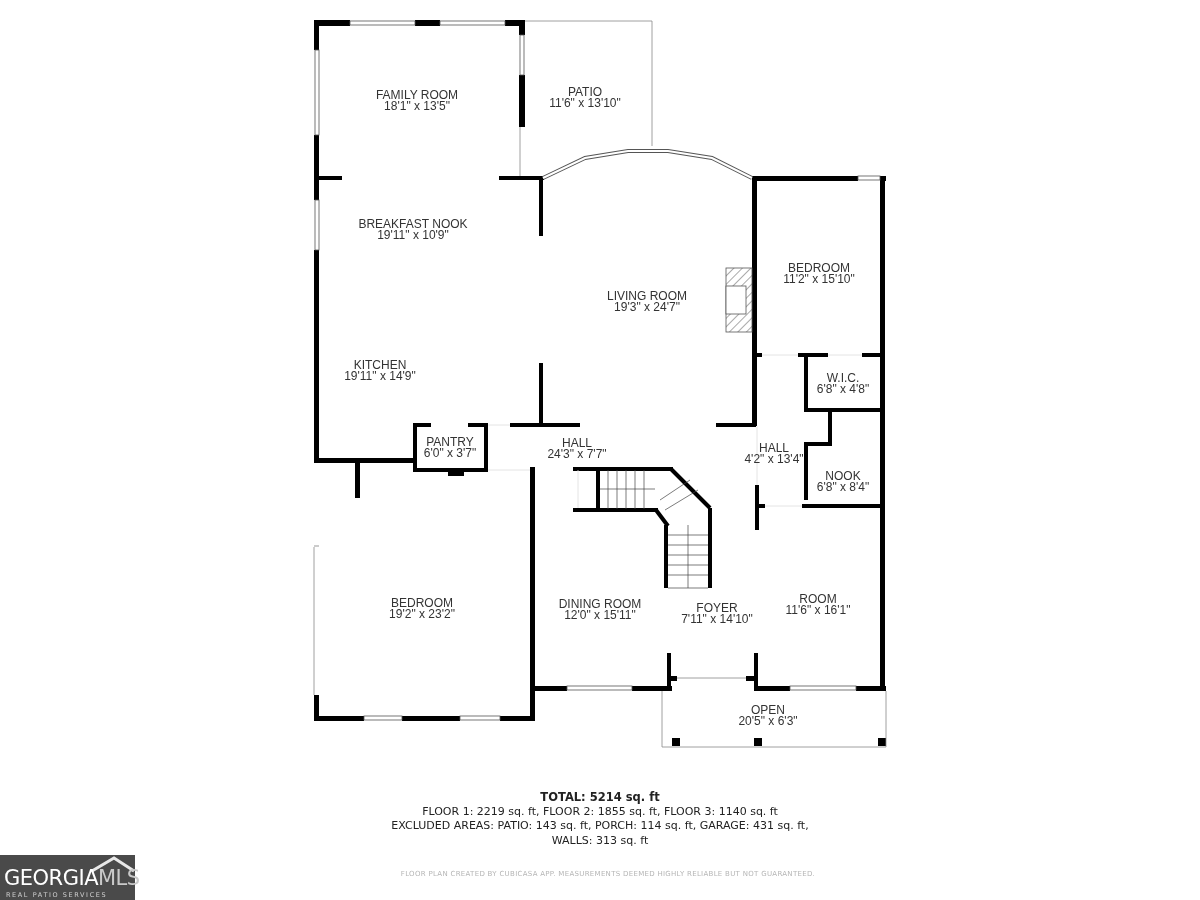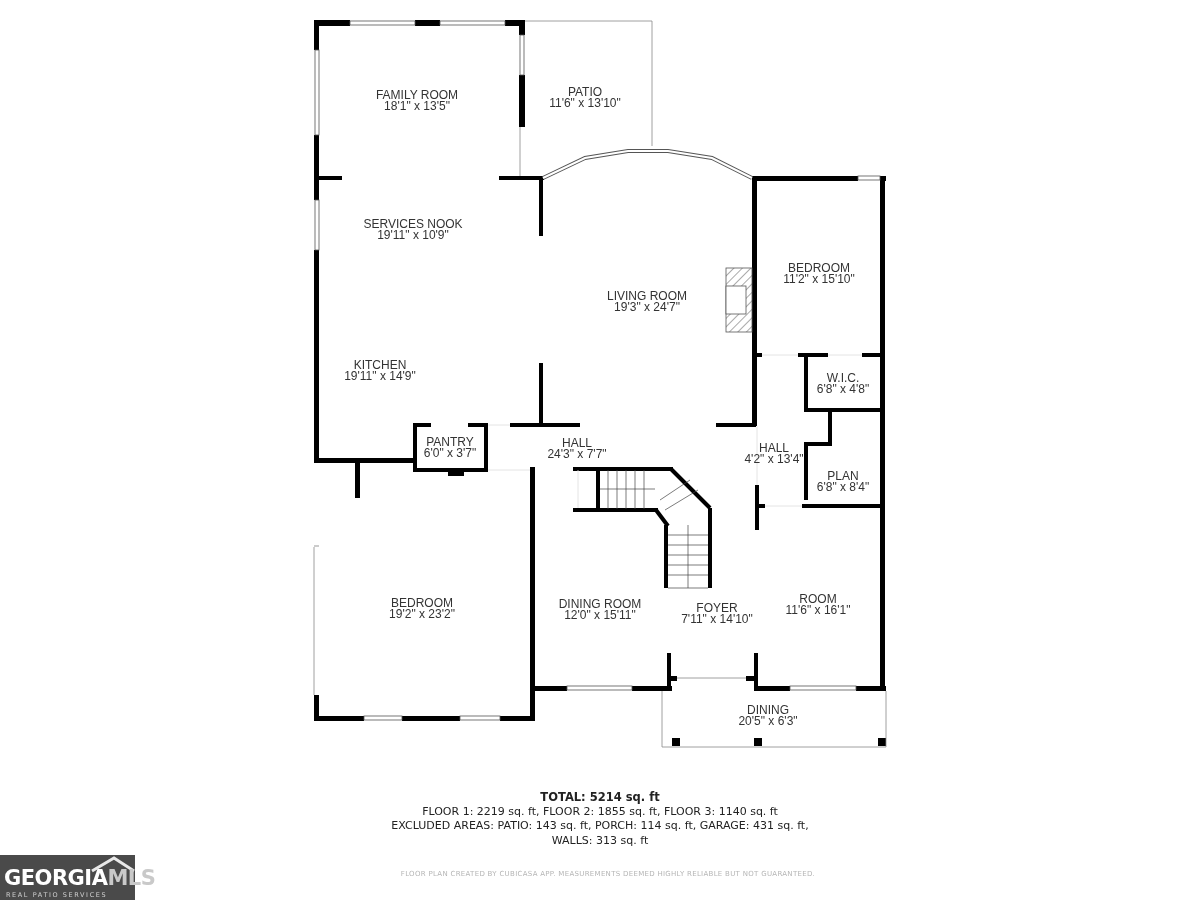--- a/index.html
+++ b/index.html
@@ -3,21 +3,21 @@
 <meta charset="utf-8">
 <style>
   html, body { margin: 0; padding: 0; background: #ffffff; }
   body { width: 1200px; height: 900px; position: relative; overflow: hidden; font-family: "DejaVu Sans", sans-serif; }
   #plan { position: absolute; left: 0; top: 0; width: 1200px; height: 900px; }
   .room-label { position: absolute; text-align: center; color: #333; font-size: 12px; line-height: 11px; transform: translateX(-50%); white-space: nowrap; font-family: "Liberation Sans", sans-serif; }
   .stats { position: absolute; left: 0; width: 1200px; top: 790px; text-align: center; color: #222; font-family: "DejaVu Sans", sans-serif; font-size: 11px; line-height: 14.5px; }
   .stats .total { font-weight: bold; font-size: 11.5px; }
   .disclaimer { position: absolute; left: 0; width: 1200px; top: 870px; text-align: center; color: #b5b5b5; font-size: 7px; letter-spacing: 0.3px; font-family: "DejaVu Sans", sans-serif; padding-left: 8px; }
   .logo { position: absolute; left: 0; top: 855px; width: 135px; height: 45px; background: #4a4a4a; color: #fff; }
-  .logo .brand { position: absolute; left: 4px; top: 11px; font-size: 21px; letter-spacing: -0.5px; font-family: "DejaVu Sans", sans-serif; font-weight: bold; }
+  .logo .brand { position: absolute; left: 4px; top: 11px; font-size: 21px; letter-spacing: -0.5px; font-family: "DejaVu Sans", sans-serif; }
   .logo .brand .mls { color: #c9c9c9; }
   .logo .sub { position: absolute; left: 6px; top: 36px; font-size: 6.5px; letter-spacing: 1.6px; color: #cfcfcf; font-family: "DejaVu Sans", sans-serif; }
 </style>
 </head>
 <body>
 
 <svg id="plan" viewBox="0 0 1200 900" xmlns="http://www.w3.org/2000/svg">
   <defs>
     <pattern id="hatch" patternUnits="userSpaceOnUse" width="6" height="6" patternTransform="rotate(45)">
       <line x1="0" y1="0" x2="0" y2="6" stroke="#555" stroke-width="1"></line>
@@ -168,21 +168,21 @@
 <div>
   <div class="room-label" style="left:417px;top:90px">
       <div>FAMILY ROOM</div>
       <div>18'1" x 13'5"</div>
     </div>
   <div class="room-label" style="left:585px;top:87px">
       <div>PATIO</div>
       <div>11'6" x 13'10"</div>
     </div>
   <div class="room-label" style="left:413px;top:219px">
-      <div>SERVICES NOOK</div>
+      <div>BREAKFAST NOOK</div>
       <div>19'11" x 10'9"</div>
     </div>
   <div class="room-label" style="left:647px;top:291px">
       <div>LIVING ROOM</div>
       <div>19'3" x 24'7"</div>
     </div>
   <div class="room-label" style="left:819px;top:263px">
       <div>BEDROOM</div>
       <div>11'2" x 15'10"</div>
     </div>
@@ -200,41 +200,41 @@
     </div>
   <div class="room-label" style="left:577px;top:438px">
       <div>HALL</div>
       <div>24'3" x 7'7"</div>
     </div>
   <div class="room-label" style="left:774px;top:443px">
       <div>HALL</div>
       <div>4'2" x 13'4"</div>
     </div>
   <div class="room-label" style="left:843px;top:471px">
-      <div>PLAN</div>
+      <div>NOOK</div>
       <div>6'8" x 8'4"</div>
     </div>
   <div class="room-label" style="left:422px;top:598px">
       <div>BEDROOM</div>
       <div>19'2" x 23'2"</div>
     </div>
   <div class="room-label" style="left:600px;top:599px">
       <div>DINING ROOM</div>
       <div>12'0" x 15'11"</div>
     </div>
   <div class="room-label" style="left:717px;top:603px">
       <div>FOYER</div>
       <div>7'11" x 14'10"</div>
     </div>
   <div class="room-label" style="left:818px;top:594px">
       <div>ROOM</div>
       <div>11'6" x 16'1"</div>
     </div>
   <div class="room-label" style="left:768px;top:705px">
-      <div>DINING</div>
+      <div>OPEN</div>
       <div>20'5" x 6'3"</div>
     </div>
 </div>
 
 <div class="stats">
   <div class="total">TOTAL: 5214 sq. ft</div>
   <div>FLOOR 1: 2219 sq. ft, FLOOR 2: 1855 sq. ft, FLOOR 3: 1140 sq. ft</div>
   <div>EXCLUDED AREAS: PATIO: 143 sq. ft, PORCH: 114 sq. ft, GARAGE: 431 sq. ft,</div>
   <div>WALLS: 313 sq. ft</div>
 </div>

